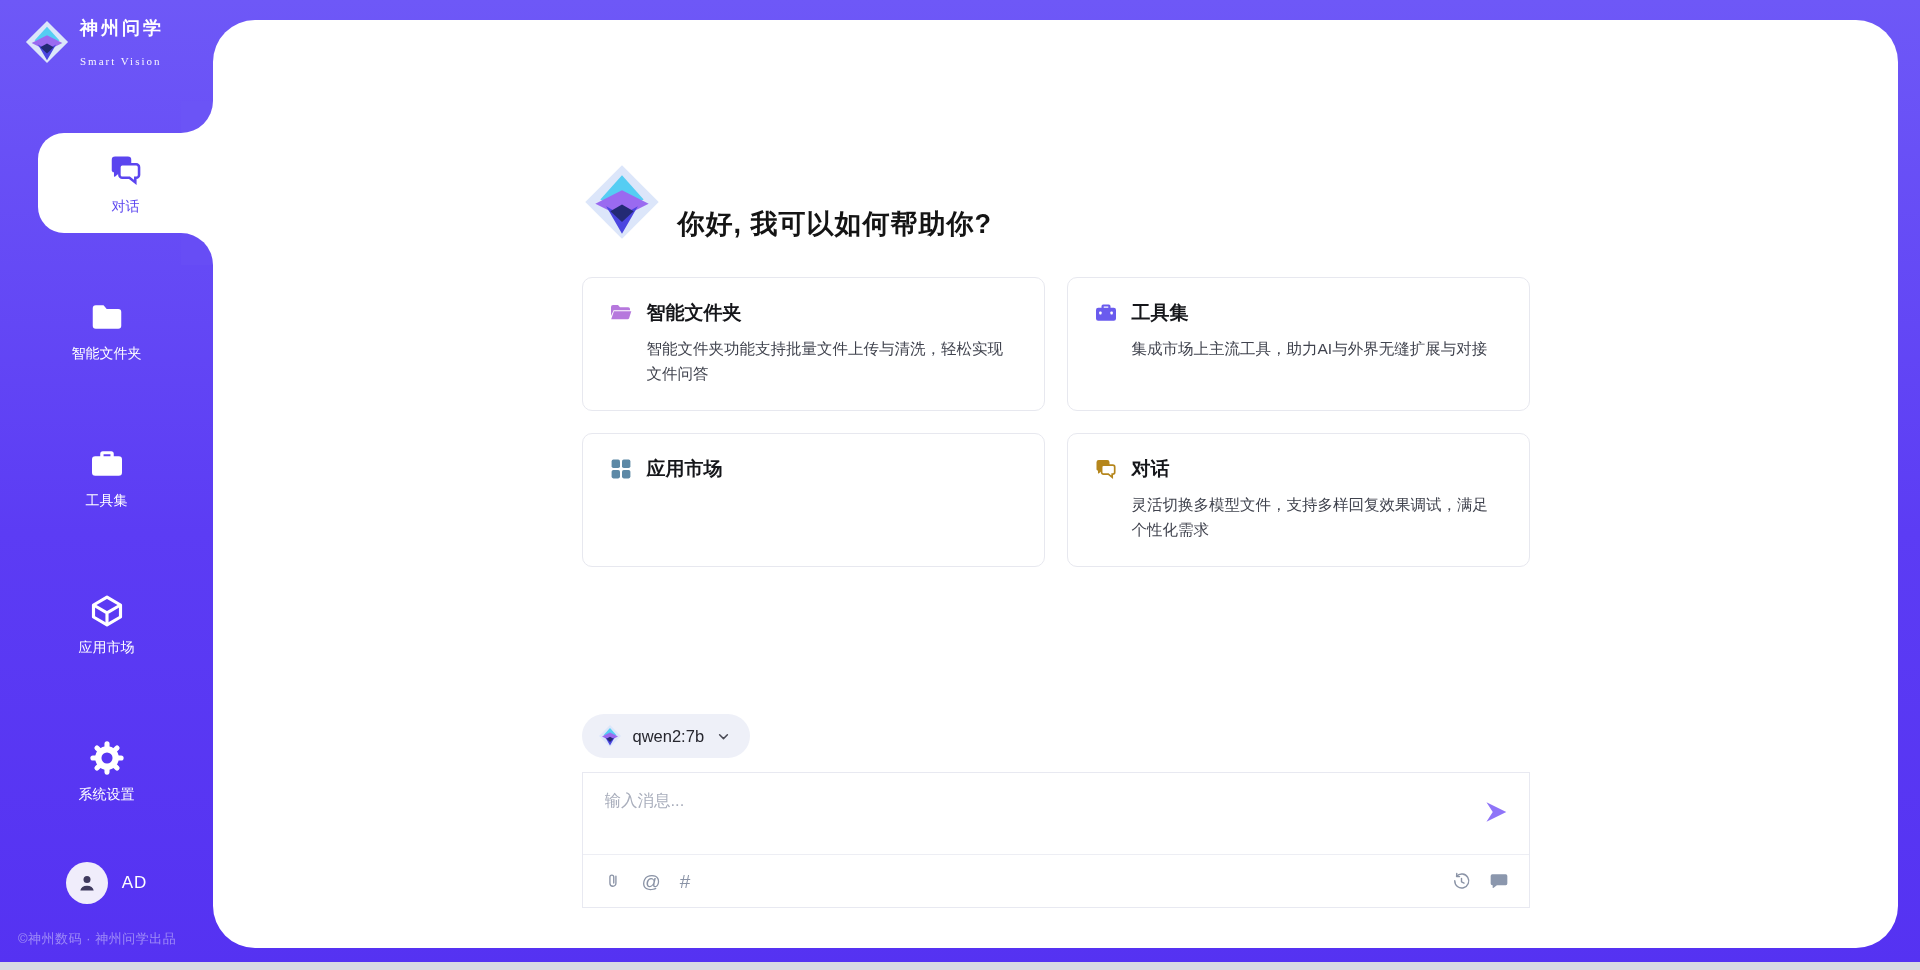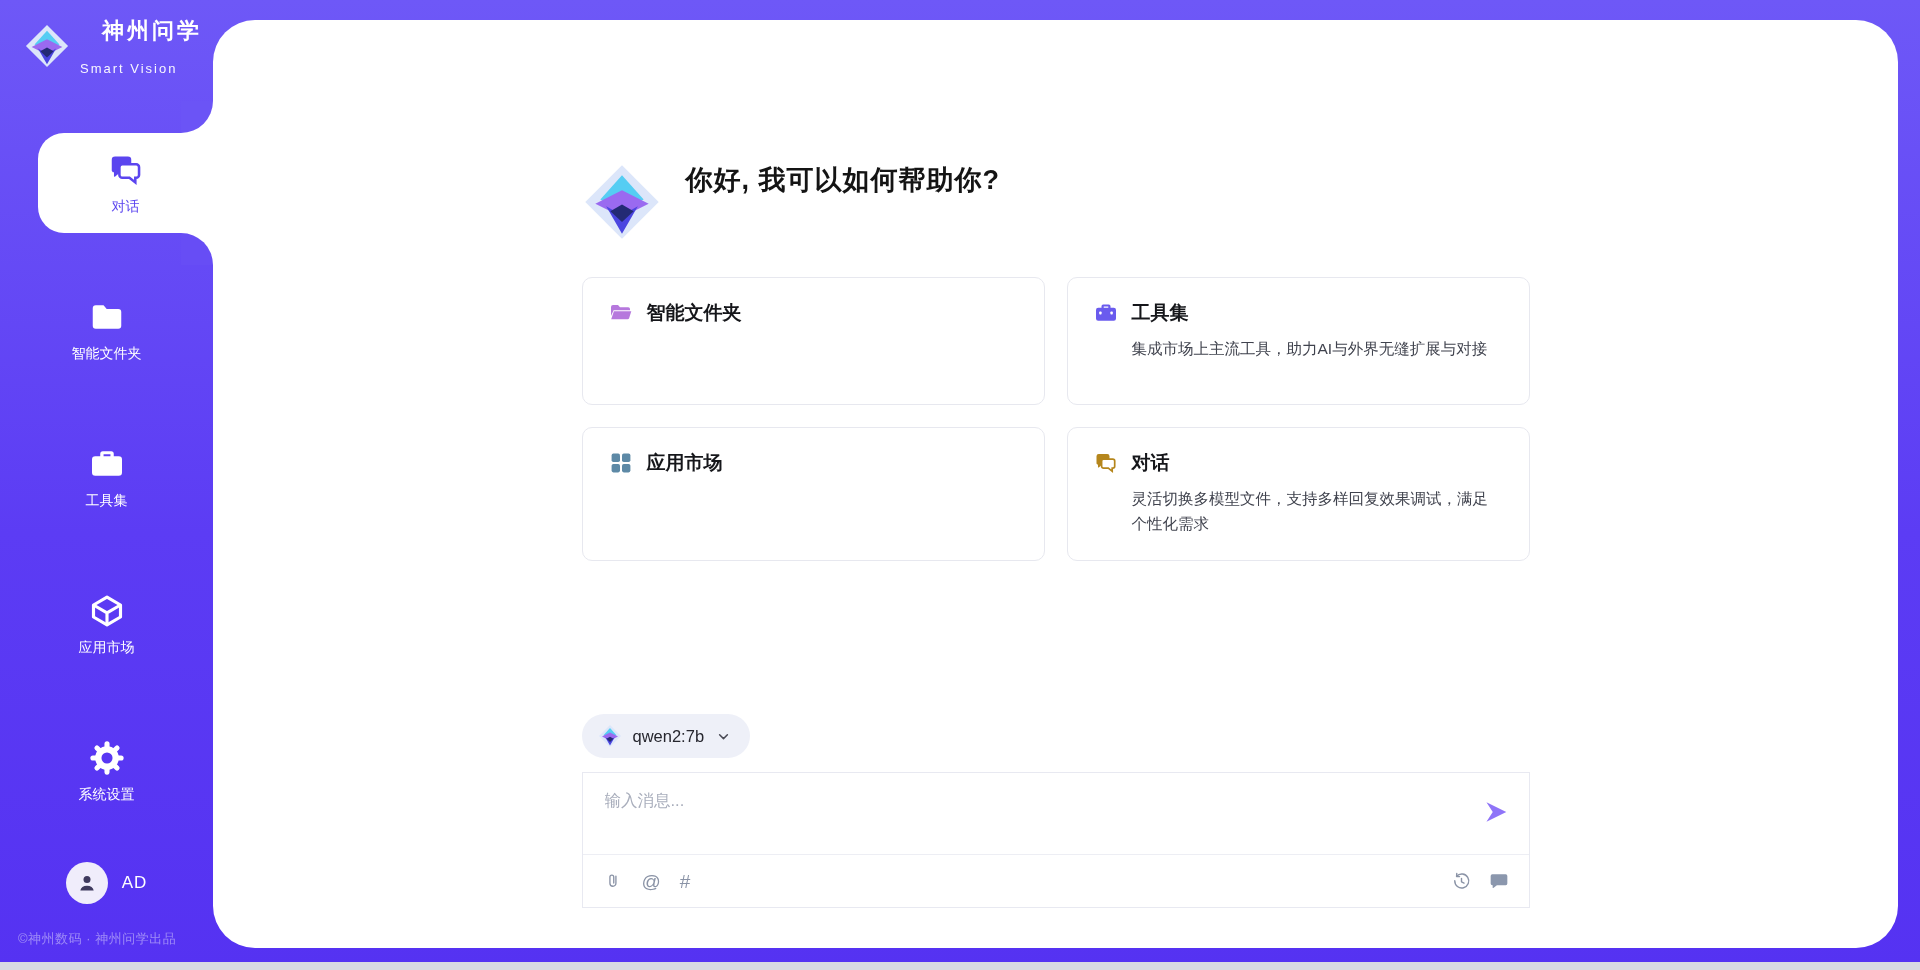--- a/index.html
+++ b/index.html
@@ -12,22 +12,22 @@
   
   .panel {
     position:absolute; left:213px; top:20px; width:1685px; height:928px;
     background:#ffffff; border-radius:42px;
   }
   .bottom-strip { position:absolute; left:0; right:0; bottom:0; height:8px; background:#d8d9e3; }
 
   
   .brand { position:absolute; left:24px; top:16px; display:flex; align-items:center; gap:10px; }
   .brand-text { display:flex; flex-direction:column; color:#fff; }
-  .brand-name { font-size:22px; font-weight:700; letter-spacing:3px;margin-left:22px; }
-  .brand-sub { font-size:13px; letter-spacing:2px; margin-top:15px; opacity:.95; }
+  .brand-name { font-size:18px; font-weight:700; letter-spacing:3px; }
+  .brand-sub { font-size:11px; letter-spacing:2px; margin-top:15px; opacity:.95;font-family:Liberation Serif, serif; }
 
   .nav-item {
     position:absolute; left:0; width:213px; height:100px;
     display:flex; flex-direction:column; align-items:center; justify-content:center; gap:9px;
     color:#ffffff; font-size:14px; cursor:pointer;
   }
   .nav-item.active {
     left:38px; width:175px; background:#ffffff; border-radius:26px 0 0 26px;
     color:#5b45ef; font-weight:500;
   }
@@ -38,21 +38,21 @@
   .curve.top::after { background:#6b54f6; border-radius:0 0 100% 0; }
   .curve.bottom::after { background:#674df5; border-radius:0 100% 0 0; }
 
   .user-row { position:absolute; left:0; top:862px; width:213px; display:flex; align-items:center; justify-content:center; gap:14px; }
   .avatar { width:42px; height:42px; border-radius:50%; background:#f0edfb; display:flex; align-items:center; justify-content:center; }
   .user-name { color:#fff; font-size:17px; letter-spacing:1px; }
   .copyright { position:absolute; left:18px; top:930px; font-size:13px; color:rgba(255,255,255,.42); letter-spacing:.5px; }
 
   
   .content { position:relative; width:948px; margin:0 auto; height:100%; }
-  .greeting { position:absolute; top:142px; left:0; display:flex; align-items:flex-start; gap:24px; }
+  .greeting { position:absolute; top:142px; left:0; display:flex; align-items:flex-end; gap:16px; }
   .greeting-logo { width:80px; height:80px; }
   .greeting-text { font-size:27px; font-weight:700; color:#141414; letter-spacing:1px; }
 
   .cards { position:absolute; top:257px; left:0; width:100%; display:grid; grid-template-columns:1fr 1fr; gap:22px; }
   .card {
     background:#fff; border:1px solid #e7e8ef; border-radius:10px;
     padding:22px 26px 24px; min-height:128px; cursor:pointer;
   }
   .card-head { display:flex; align-items:center; gap:14px; margin-bottom:10px; }
   .card-icon { width:24px; height:24px; flex:0 0 24px; }
@@ -223,20 +223,21 @@
 
     <div class="cards">
 
       <div class="card">
         <div class="card-head">
           <svg class="card-icon plum" viewBox="0 0 24 24">
               <use href="#open-folder"></use>
             </svg>
           <span class="card-title">智能文件夹</span>
         </div>
+        <div class="card-desc">智能文件夹功能支持批量文件上传与清洗，轻松实现文件问答</div>
       </div>
 
       <div class="card">
         <div class="card-head">
           <svg class="card-icon violet" viewBox="0 0 24 24">
               <use href="#briefcase"></use>
             </svg>
           <span class="card-title">工具集</span>
         </div>
         <div class="card-desc">集成市场上主流工具，助力AI与外界无缝扩展与对接</div>

